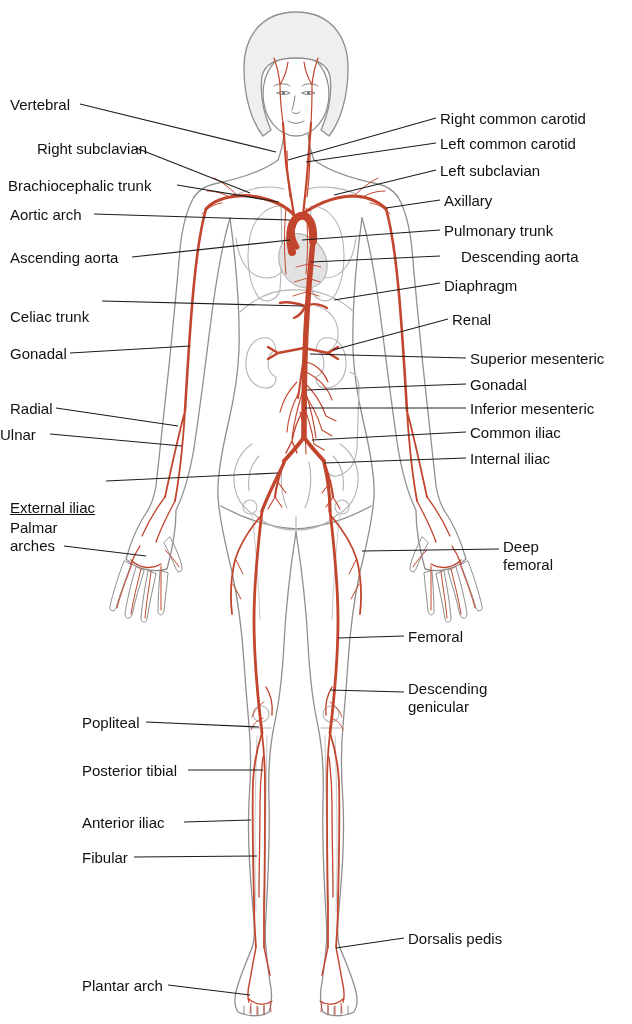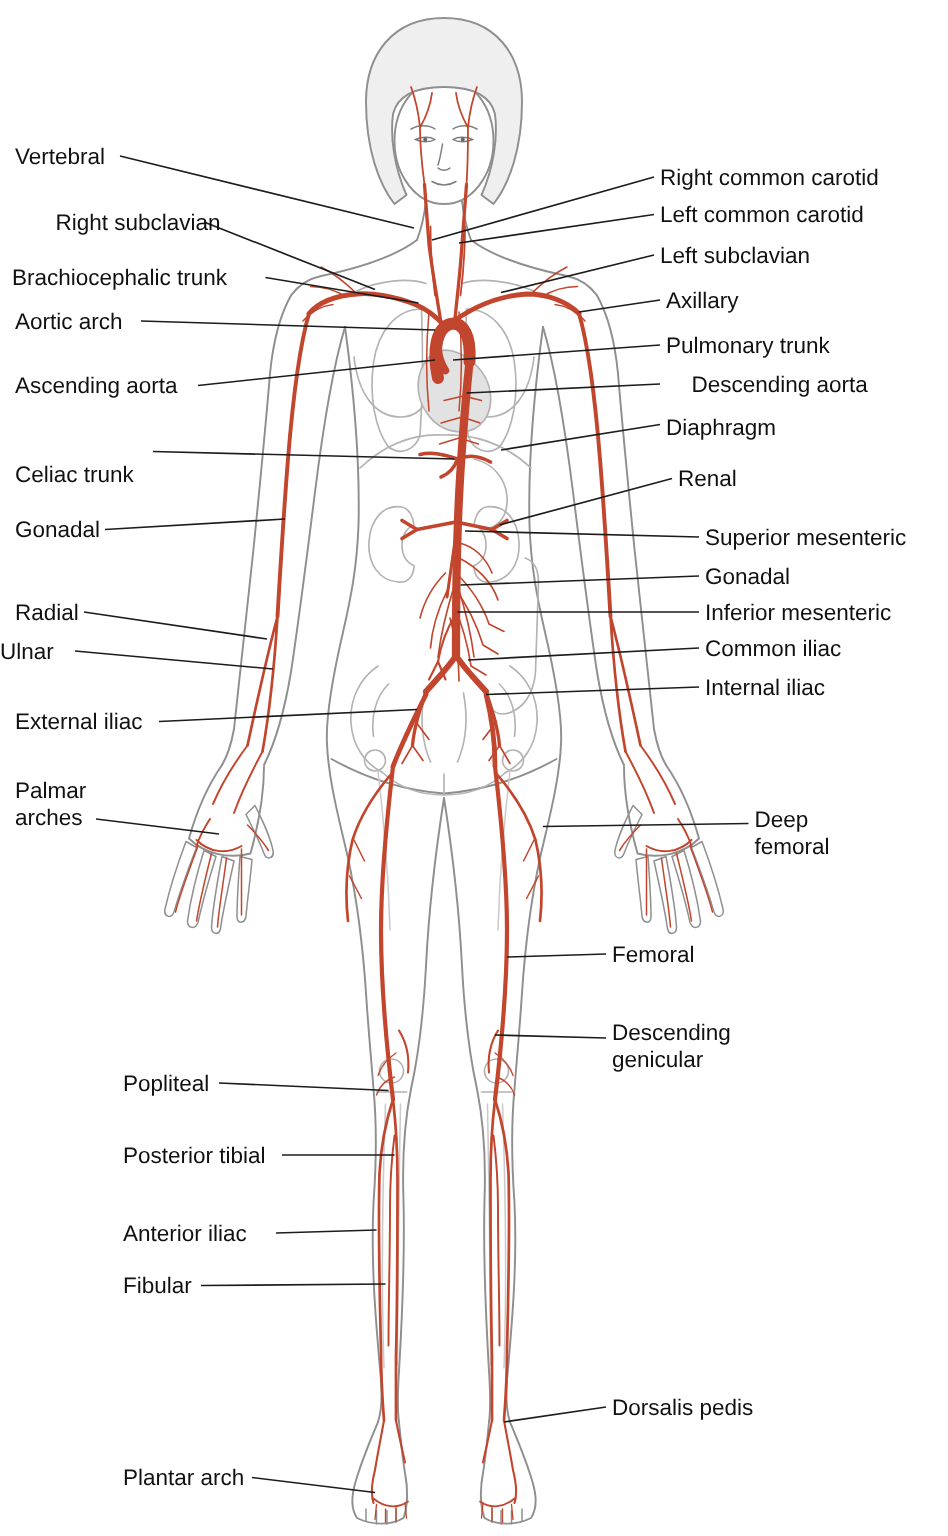--- a/index.html
+++ b/index.html
@@ -168,21 +168,21 @@
   <div>
       <div class="label" style="left: 10px; top: 96px;">Vertebral</div>
       <div class="label" style="left: 10px; top: 140px; margin-left: 27px;">Right subclavian</div>
       <div class="label" style="left: 8px; top: 177px;">Brachiocephalic trunk</div>
       <div class="label" style="left: 10px; top: 206px;">Aortic arch</div>
       <div class="label" style="left: 10px; top: 249px; text-align: right;">Ascending aorta</div>
       <div class="label" style="left: 10px; top: 293px; margin-top: 15px;">Celiac trunk</div>
       <div class="label" style="left: 10px; top: 345px;">Gonadal</div>
       <div class="label" style="left: 10px; top: 400px;">Radial</div>
       <div class="label" style="left: 0; top: 426px;">Ulnar</div>
-      <div class="label" style="left: 10px; top: 473px;">External iliac</div>
+      <div class="label" style="left: 10px; top: 499px; text-decoration: underline;">External iliac</div>
       <div class="label" style="left: 10px; top: 519px;">Palmar
 arches</div>
       <div class="label" style="left: 82px; top: 714px;">Popliteal</div>
       <div class="label" style="left: 82px; top: 762px;">Posterior tibial</div>
       <div class="label" style="left: 82px; top: 814px;">Anterior iliac</div>
       <div class="label" style="left: 82px; top: 849px;">Fibular</div>
       <div class="label" style="left: 82px; top: 977px;">Plantar arch</div>
       <div class="label" style="left: 440px; top: 110px;">Right common carotid</div>
       <div class="label" style="left: 440px; top: 135px;">Left common carotid</div>
       <div class="label" style="left: 440px; top: 162px;">Left subclavian</div>

